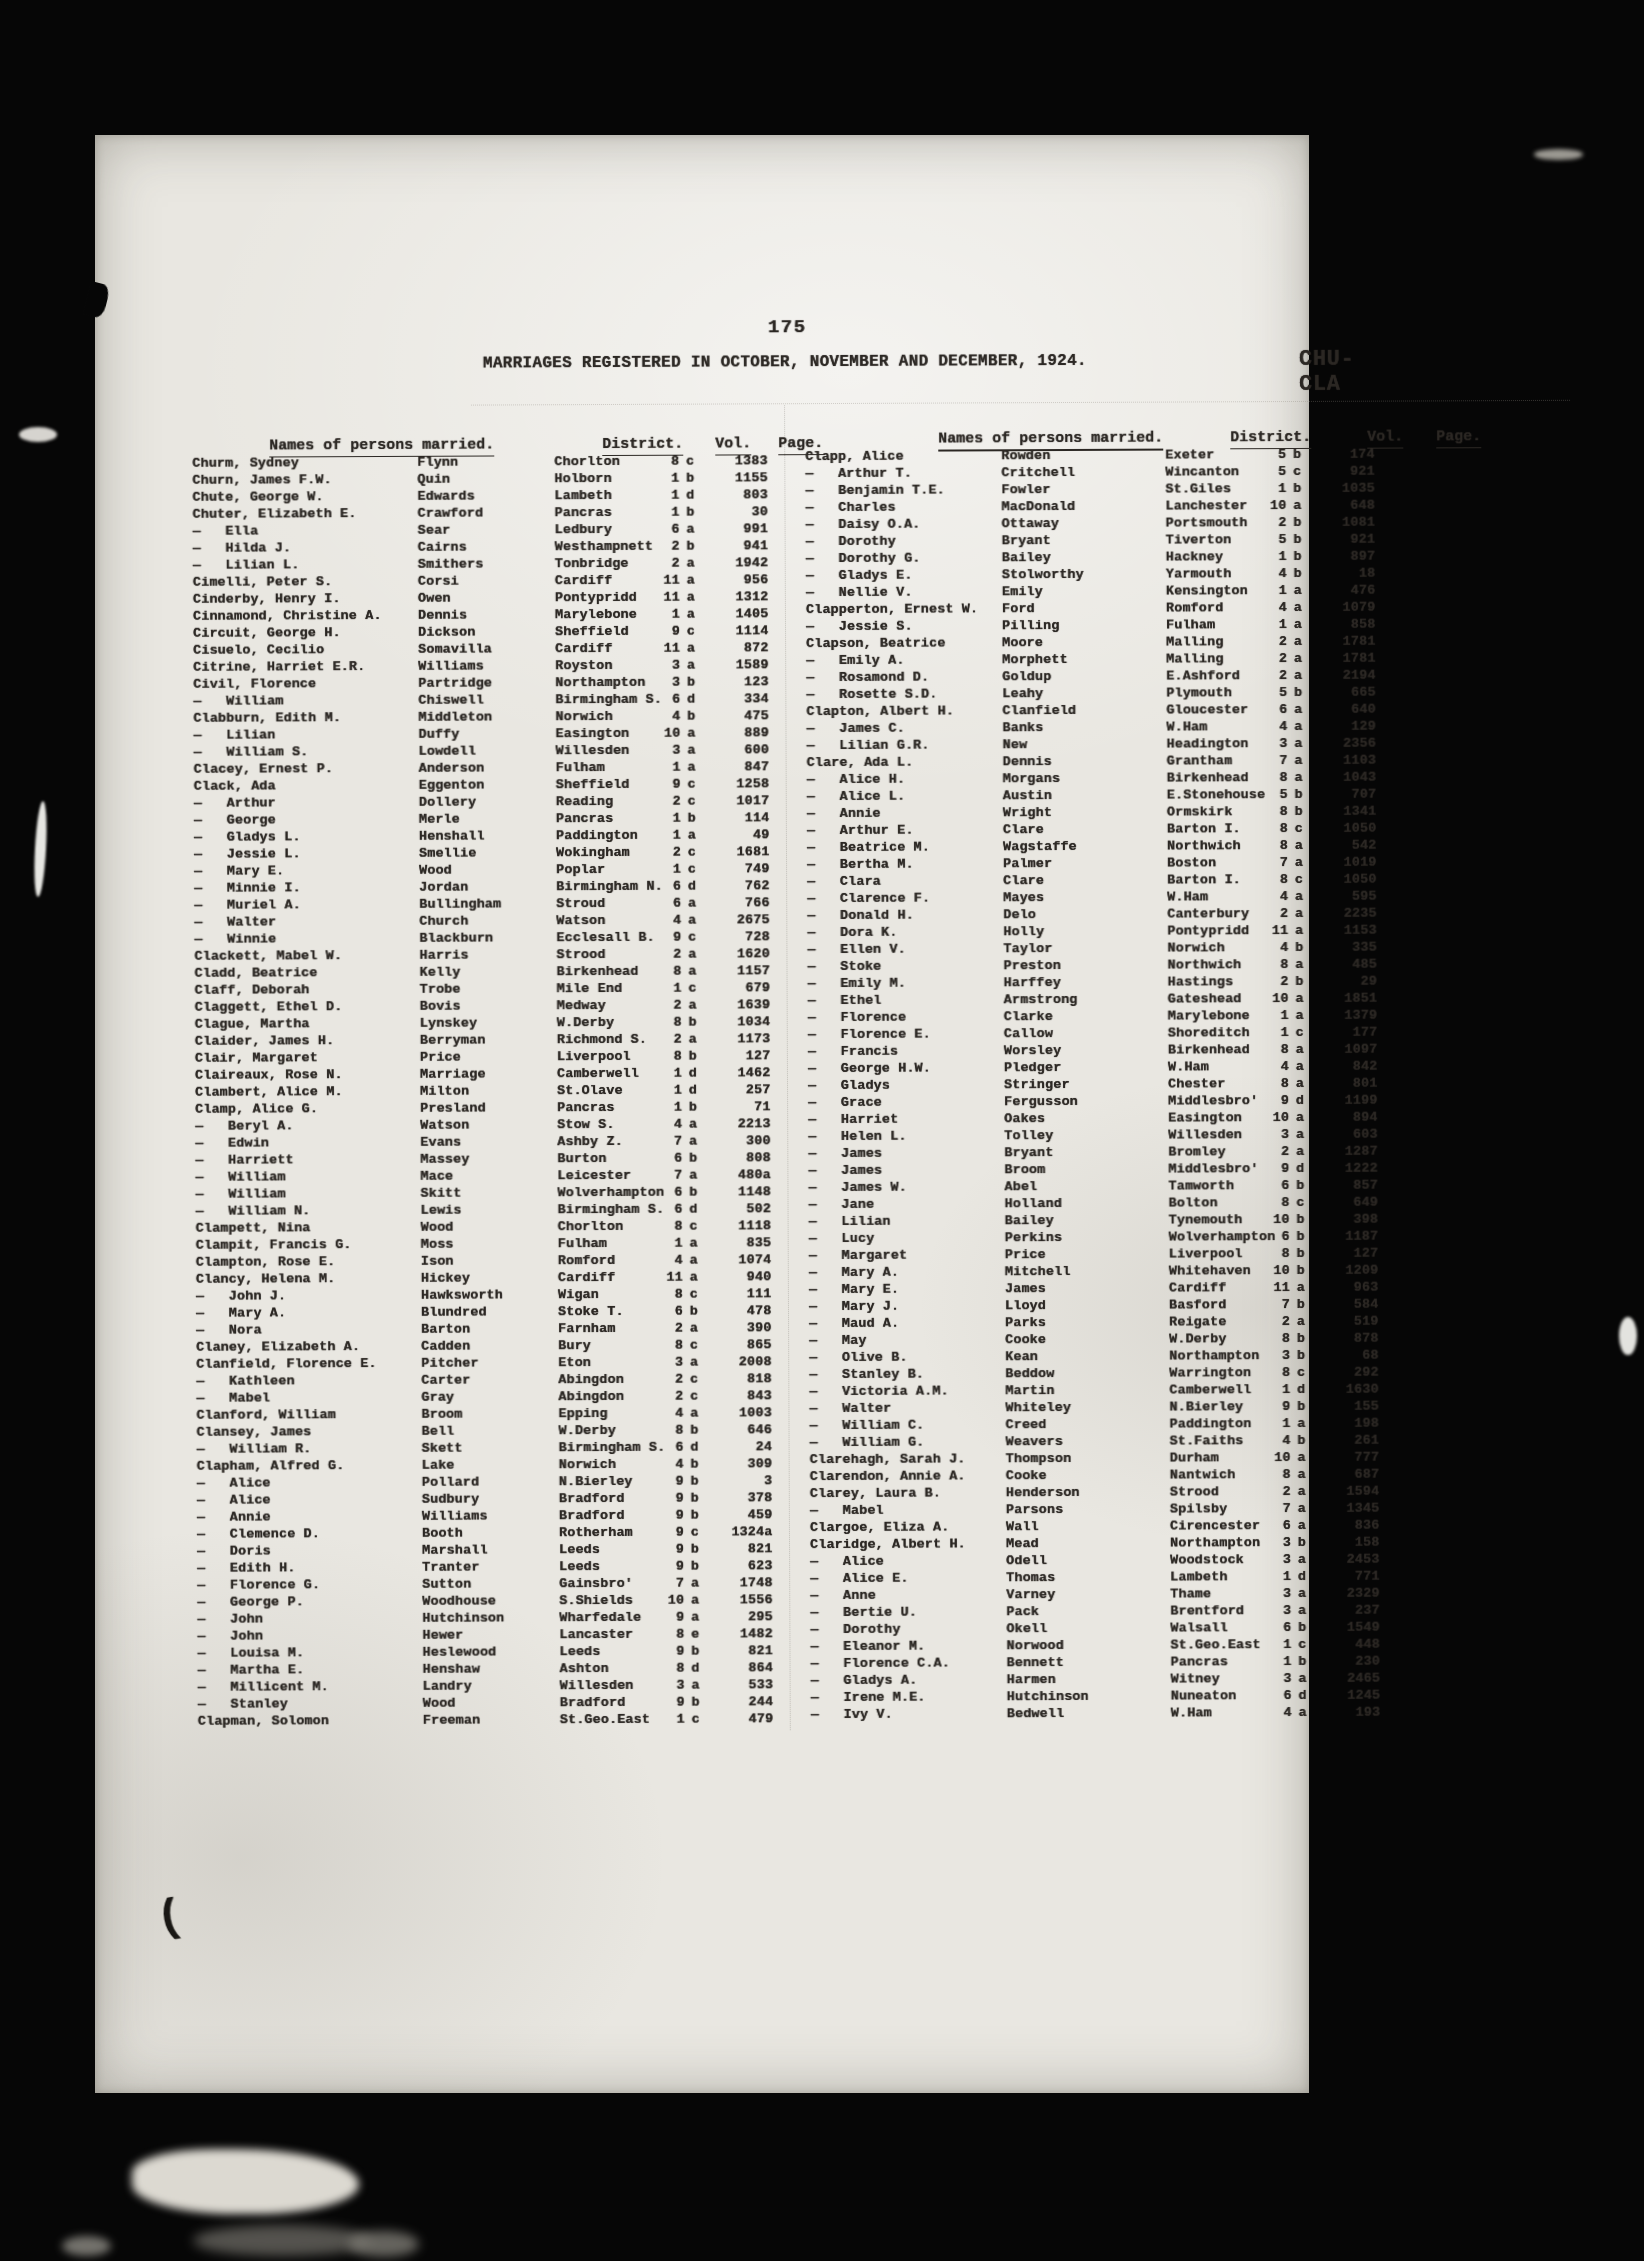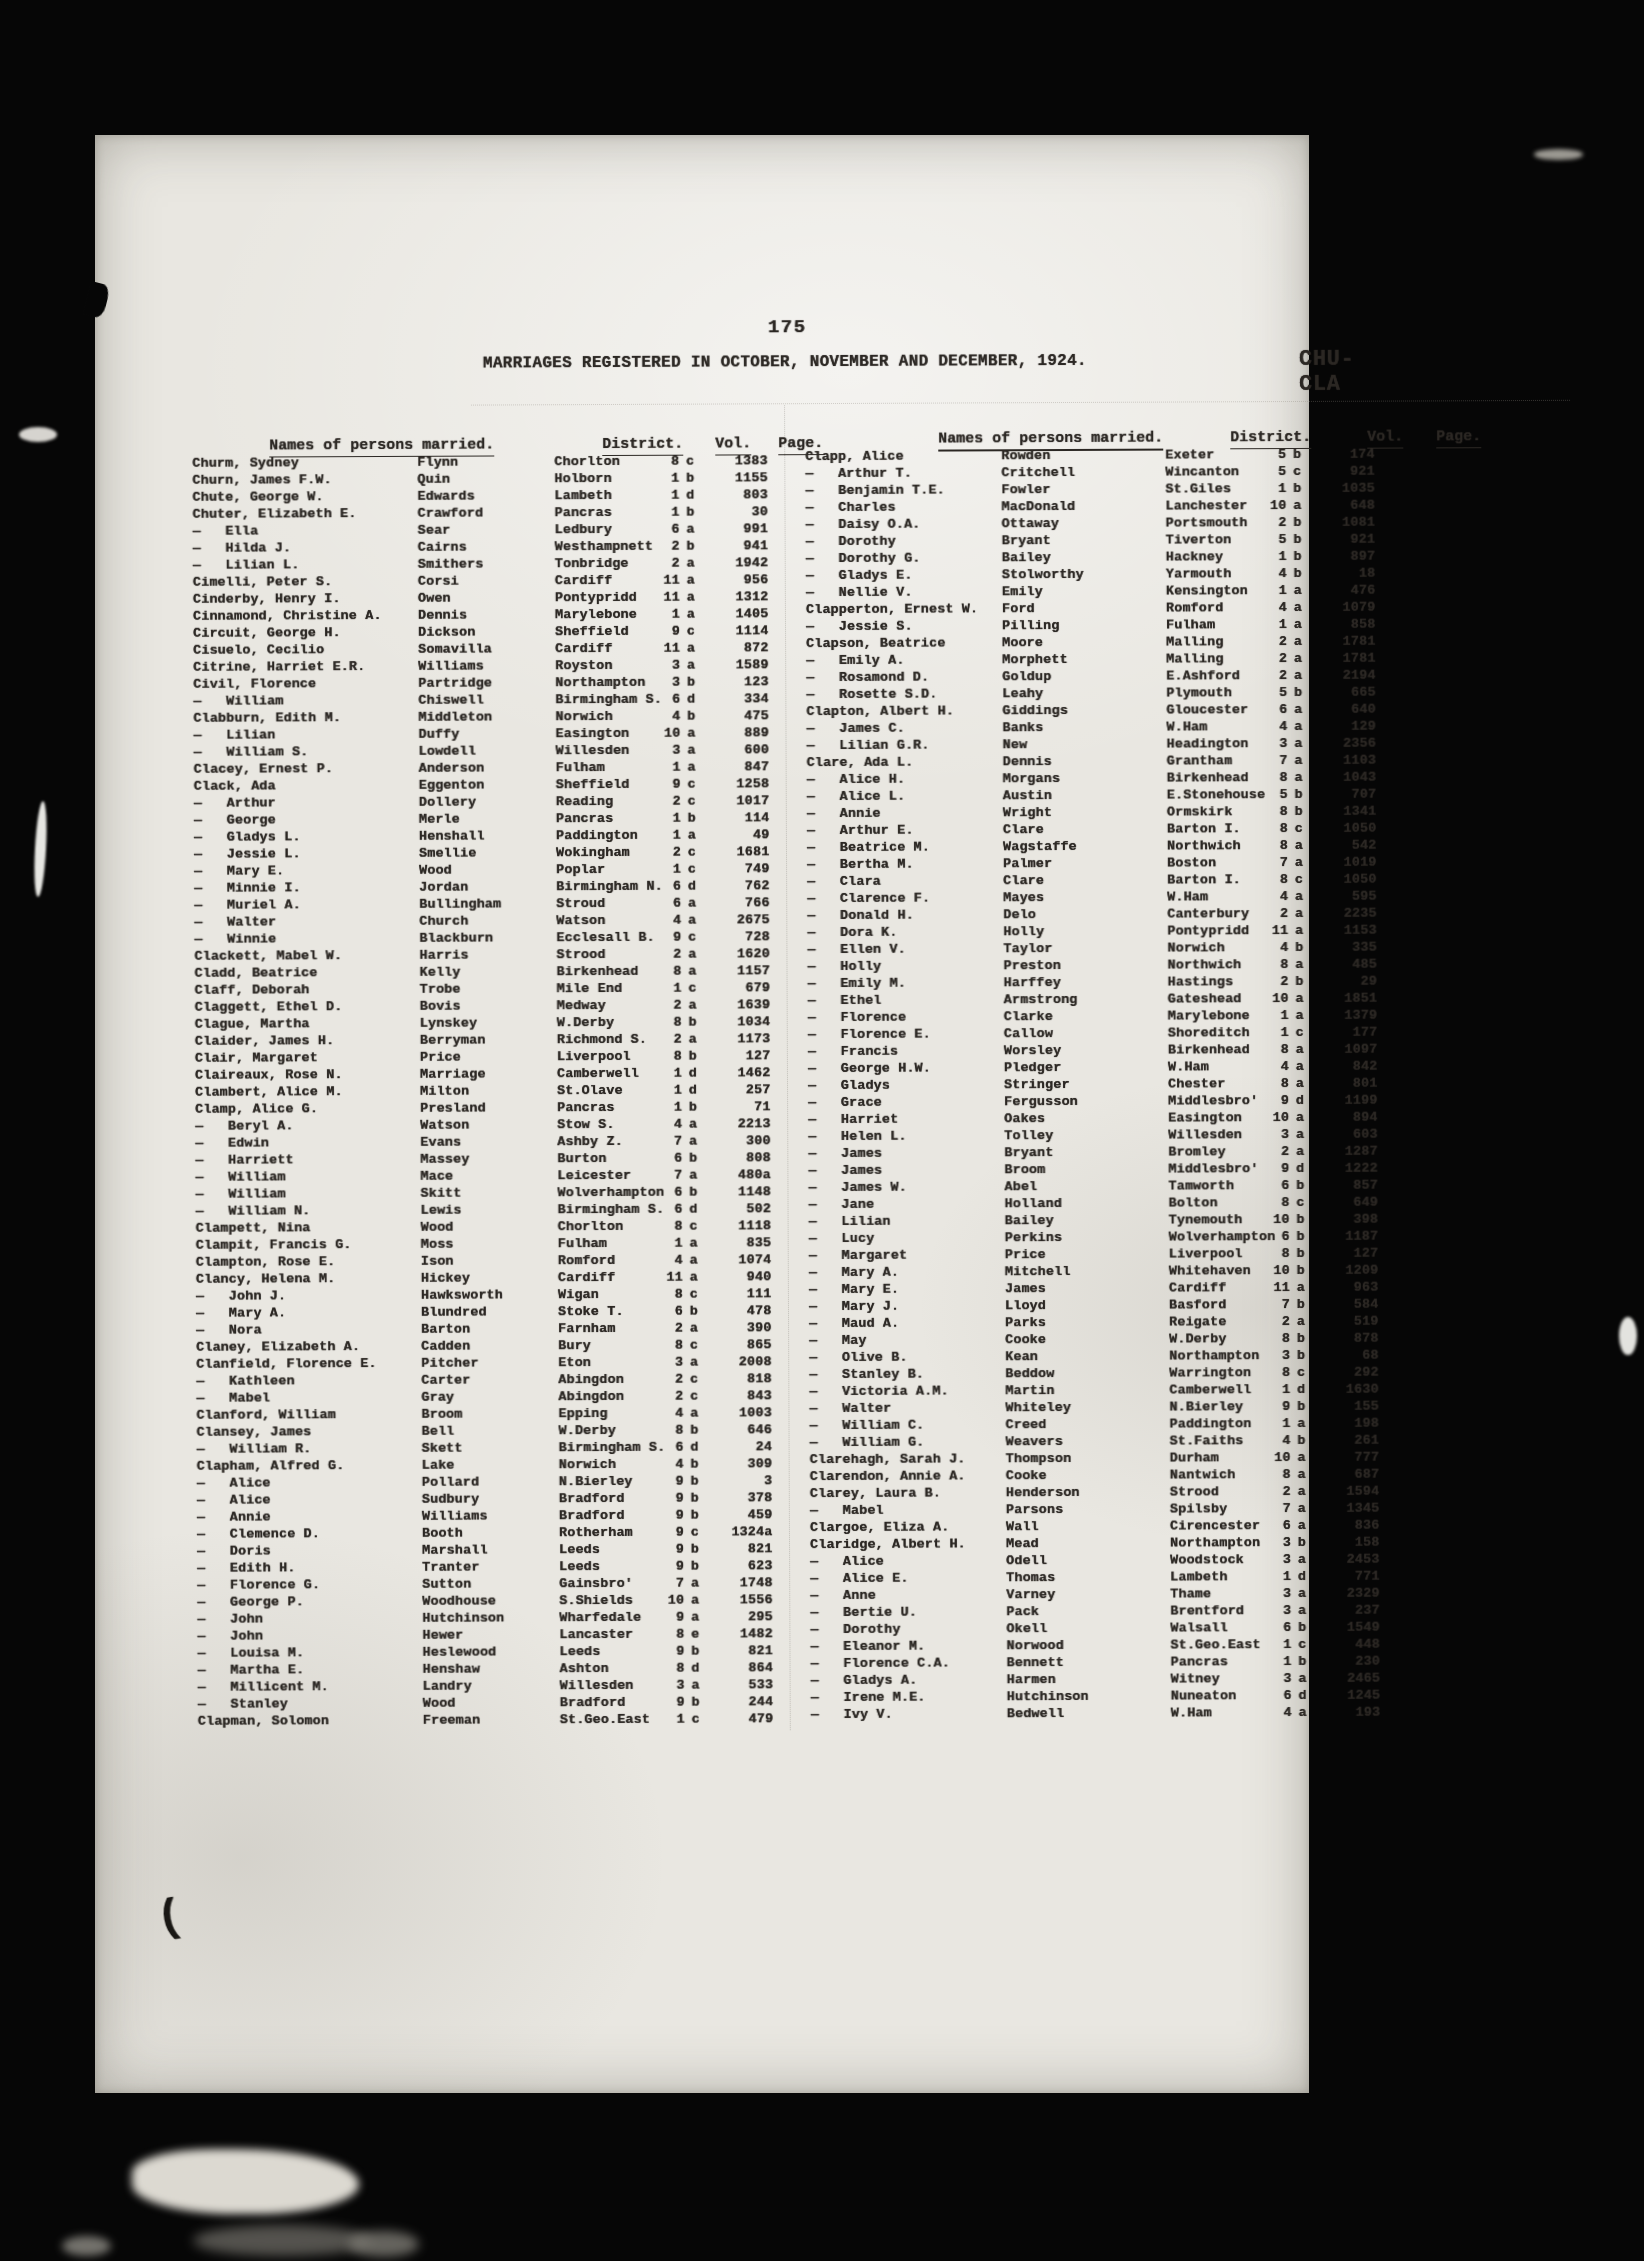--- a/index.html
+++ b/index.html
@@ -816,21 +816,21 @@
           <div class="trow">
             <span class="cell c-name">—   Rosette S.D.</span>
             <span class="cell c-surname">Leahy</span>
             <span class="cell c-district">Plymouth</span>
             <span class="cell c-volnum">5</span>
             <span class="cell c-volletter">b</span>
             <span class="cell c-page">665</span>
           </div>
           <div class="trow">
             <span class="cell c-name">Clapton, Albert H.</span>
-            <span class="cell c-surname">Giddings</span>
+            <span class="cell c-surname">Clanfield</span>
             <span class="cell c-district">Gloucester</span>
             <span class="cell c-volnum">6</span>
             <span class="cell c-volletter">a</span>
             <span class="cell c-page">640</span>
           </div>
           <div class="trow">
             <span class="cell c-name">—   James C.</span>
             <span class="cell c-surname">Banks</span>
             <span class="cell c-district">W.Ham</span>
             <span class="cell c-volnum">4</span>
@@ -935,21 +935,21 @@
           </div>
           <div class="trow">
             <span class="cell c-name">—   Ellen V.</span>
             <span class="cell c-surname">Taylor</span>
             <span class="cell c-district">Norwich</span>
             <span class="cell c-volnum">4</span>
             <span class="cell c-volletter">b</span>
             <span class="cell c-page">335</span>
           </div>
           <div class="trow">
-            <span class="cell c-name">—   Holly</span>
+            <span class="cell c-name">—   Stoke</span>
             <span class="cell c-surname">Preston</span>
             <span class="cell c-district">Northwich</span>
             <span class="cell c-volnum">8</span>
             <span class="cell c-volletter">a</span>
             <span class="cell c-page">485</span>
           </div>
           <div class="trow">
             <span class="cell c-name">—   Emily M.</span>
             <span class="cell c-surname">Harffey</span>
             <span class="cell c-district">Hastings</span>

